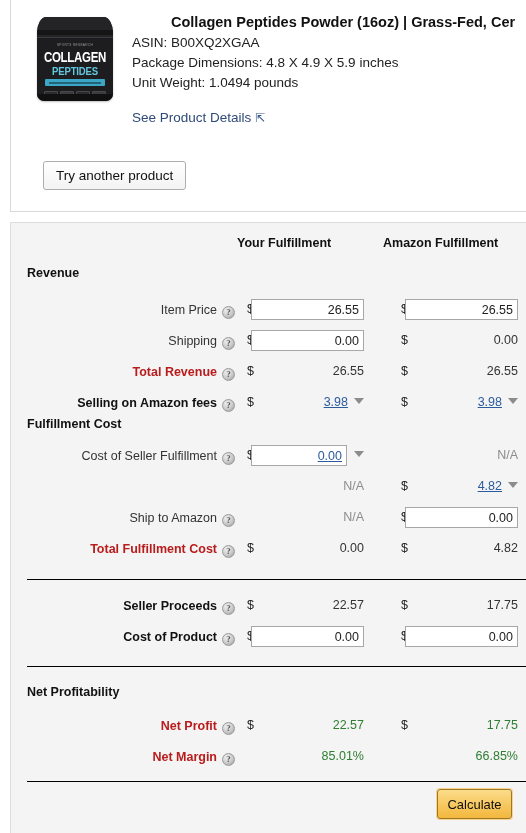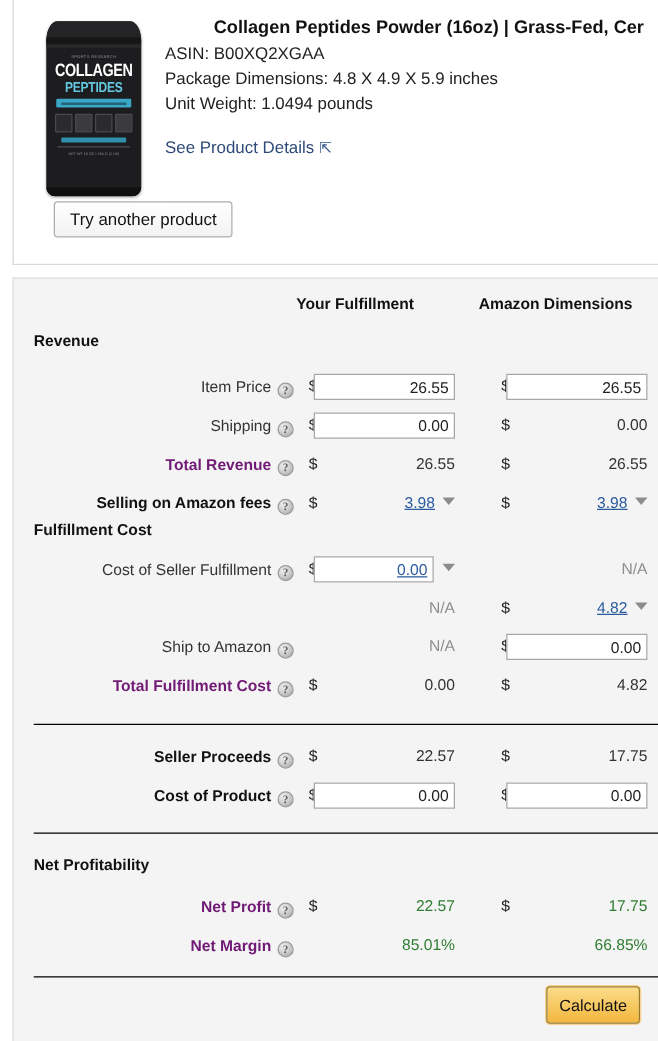--- a/index.html
+++ b/index.html
@@ -31,21 +31,21 @@
   }
   
   #product-image {
     position: relative;
     width: 96px; height: 128px;
     flex: none;
   }
   .jar {
     position: absolute;
     left: 10px; top: 6px;
-    width: 76px; height: 140px;
+    width: 76px; height: 84px;
     background: #1d1d1f;
     border-radius: 9px 9px 7px 7px / 16px 16px 7px 7px;
     overflow: hidden;
     box-shadow: 0 1px 2px rgba(0,0,0,.25);
   }
   .jar-lid {
     position: absolute; left: 0; top: 0;
     width: 100%; height: 21px;
     background: #242427;
     border-bottom: 1px solid #3a3a3d;
@@ -173,21 +173,21 @@
   .row-label {
     position: absolute;
     left: 12px; width: 212px;
     text-align: right;
     line-height: 26px;
     font-size: 12.5px;
     white-space: nowrap;
   }
   .row-label .lbl-txt { vertical-align: middle; }
   .lbl-normal { color: #333333; }
-  .lbl-gray   { color: #701a75; font-weight: bold; }
+  .lbl-gray   { color: #b91c1c; font-weight: bold; }
   .lbl-bold   { color: #111111; font-weight: bold; }
 
   .help-icon {
     display: inline-block;
     width: 13px; height: 13px;
     margin-left: 5px;
     vertical-align: -2px;
     border-radius: 50%;
     background: radial-gradient(circle at 35% 30%, #f2f2f2 0%, #c9c9c9 55%, #9a9a9a 100%);
     border: 1px solid #9a9a9a;
@@ -304,21 +304,21 @@
     </div>
 
   </div>
 
   <button id="try-another">Try another product</button>
 </div>
 
 <div id="calc-panel">
 
   <div class="col-head" id="head-your">Your Fulfillment</div>
-  <div class="col-head" id="head-amazon">Amazon Dimensions</div>
+  <div class="col-head" id="head-amazon">Amazon Fulfillment</div>
 
   <div class="section-title" style="top:43px">Revenue</div>
 
   <div class="row" style="top:73px">
     <div class="row-label"><span class="lbl-txt lbl-normal">Item Price</span><span class="help-icon">?</span></div>
     <div class="cell cell-your">
       <span class="dollar">$</span>
       <input class="money" type="text" value="26.55" style="">
     </div>
     <div class="cell cell-amazon">

